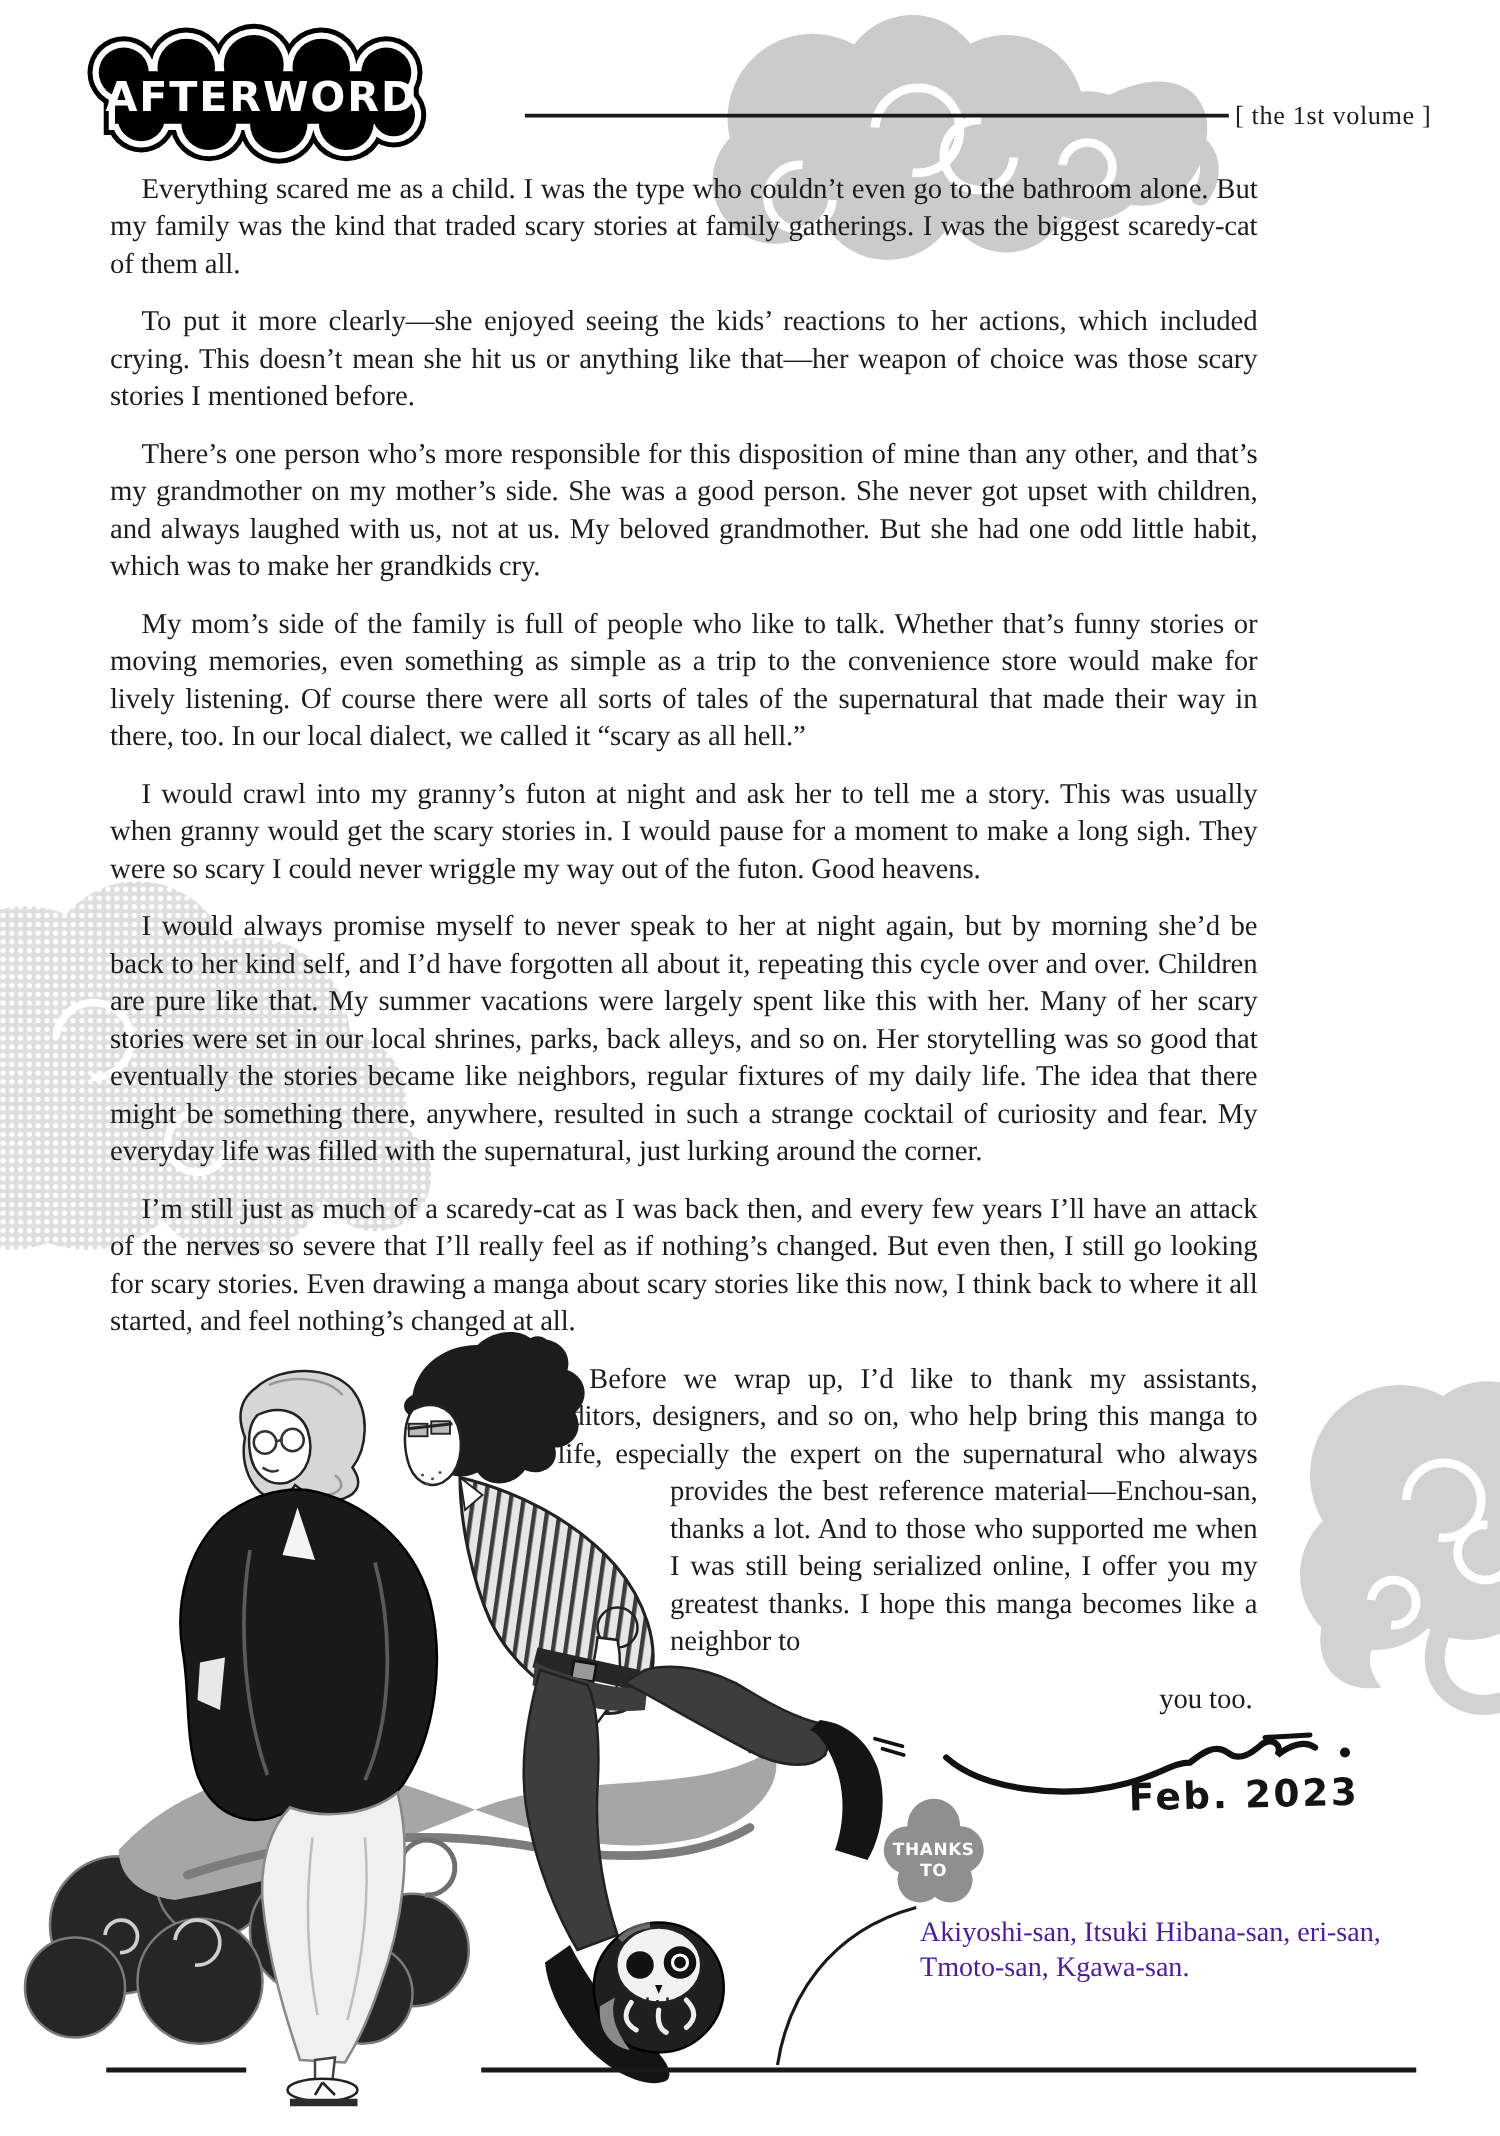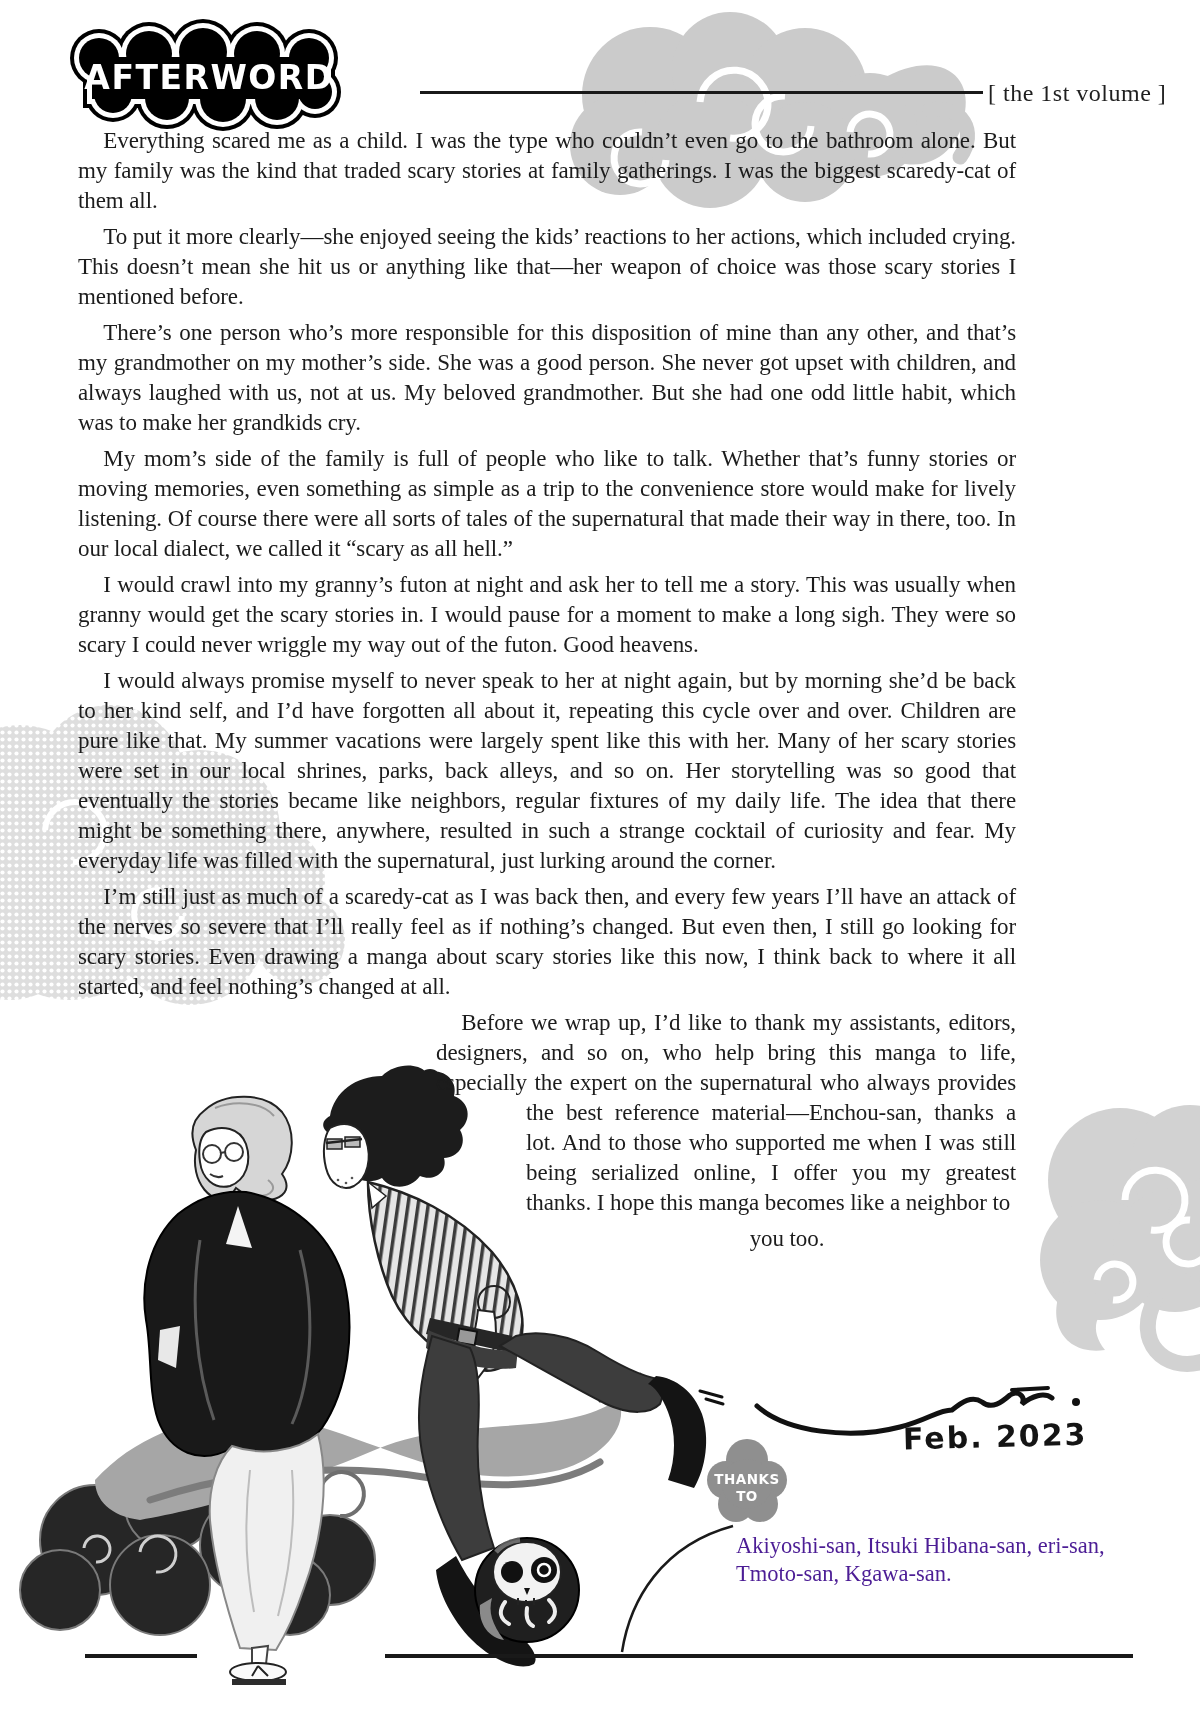--- a/index.html
+++ b/index.html
@@ -4,25 +4,25 @@
 <style>
   html,body{margin:0;padding:0;background:#e8e8e8;}
   .page{position:relative;width:1200px;height:1709px;background:#ffffff;overflow:hidden;
         font-family:"Liberation Serif",serif;color:#1c1c1c;}
   svg{display:block;}
   .bg-decor,.fg-art{position:absolute;left:0;top:0;pointer-events:none;}
   .bg-decor{z-index:0;}
   .fg-art{z-index:2;}
   .bodytext{position:absolute;left:72px;top:120px;width:950px;z-index:3;
             font-size:23px;line-height:30px;text-align:justify;letter-spacing:-0.1px;}
-  .para{margin:6px;text-indent:1.1em;}
+  .para{margin:16px;text-indent:1.1em;}
   .fa{float:left;width:358px;height:60px;margin-top:30px;}
   .fb{float:left;clear:left;width:448px;height:140px;}
-  .closing{margin-left:500px;width:430px;text-align:center;text-indent:0;}
-  .volume-label{position:absolute;left:988px;top:80px;z-index:3;font-size:24px;
+  .closing{margin-left:500px;width:430px;text-align:right;text-indent:0;}
+  .volume-label{position:absolute;left:988px;top:80px;z-index:3;font-size:21px;
                 letter-spacing:0.5px;white-space:nowrap;color:#1f1f1f;}
   .feb-date{position:absolute;left:903px;top:1419px;z-index:4;
             font-family:"DejaVu Sans",sans-serif;font-weight:700;font-size:30px;
             letter-spacing:2px;color:#141414;transform:rotate(-1.5deg);}
   .thanks-names{position:absolute;left:736px;top:1532px;z-index:4;
                 font-size:22.5px;line-height:27.7px;color:#4c1d95;white-space:nowrap;}
   .badge-text{font-family:"DejaVu Sans",sans-serif;font-weight:700;fill:#ffffff;}
 </style>
 </head>
 <body>

